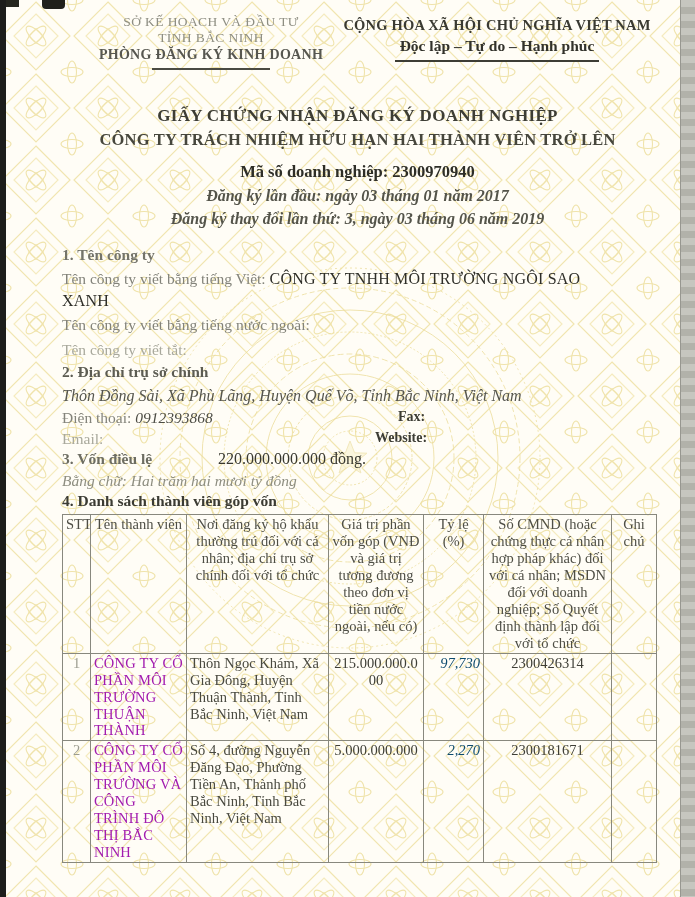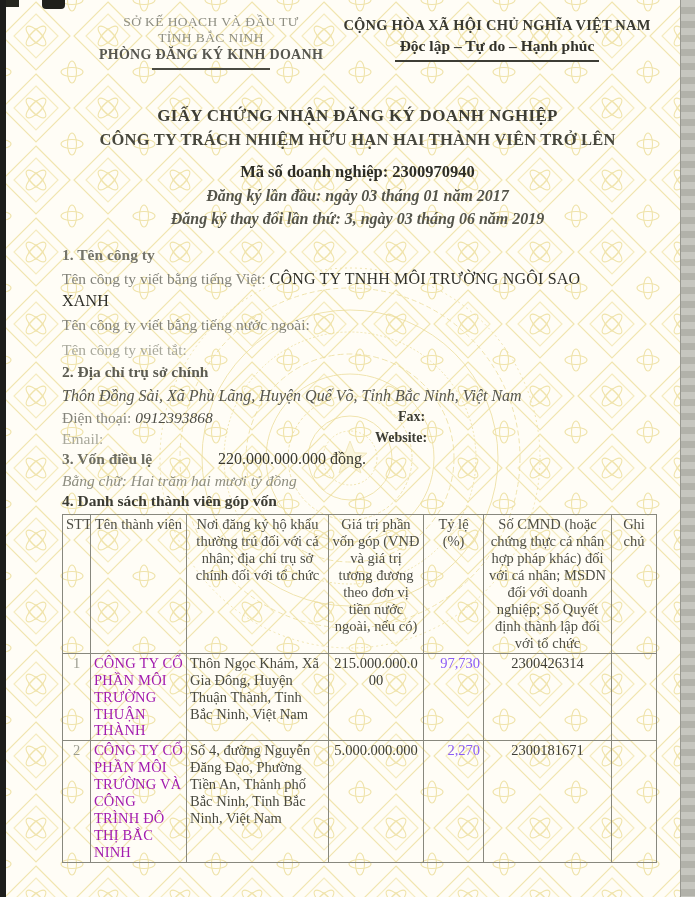--- a/index.html
+++ b/index.html
@@ -63,21 +63,21 @@
     border:1px solid #88887e;vertical-align:top;padding:1px 3px;
     font-size:14.5px;line-height:1.17;overflow:hidden;
   }
   table.members th{font-weight:normal;text-align:center;color:#4e4e45;height:126px;}
   tr.r1 td{height:78px;}
   tr.r2 td{height:96px;}
   .c-stt{text-align:center;color:#9c9c8f;}
   .c-name{color:#a21caf;letter-spacing:.2px;}
   .c-addr{color:#49493f;}
   .c-cap{text-align:center;word-break:break-all;color:#3e3e36;}
-  .c-pct{text-align:right;color:#8b5cf6;padding-right:5px;}
+  .c-pct{text-align:right;color:#0c4a6e;padding-right:5px;font-style:italic;}
   .c-id{text-align:center;color:#3e3e36;}
 </style>
 </head>
 <body>
 
 <div class="page">
 
   <svg class="watermark" width="695" height="897" viewBox="0 0 695 897" aria-hidden="true">
     <defs>
       <pattern id="gp" width="72" height="72" patternUnits="userSpaceOnUse">

